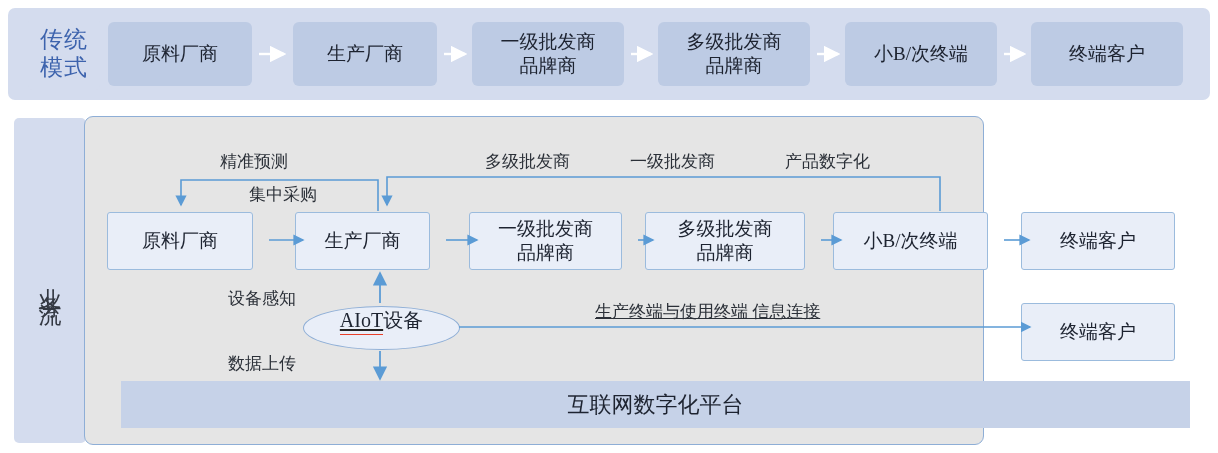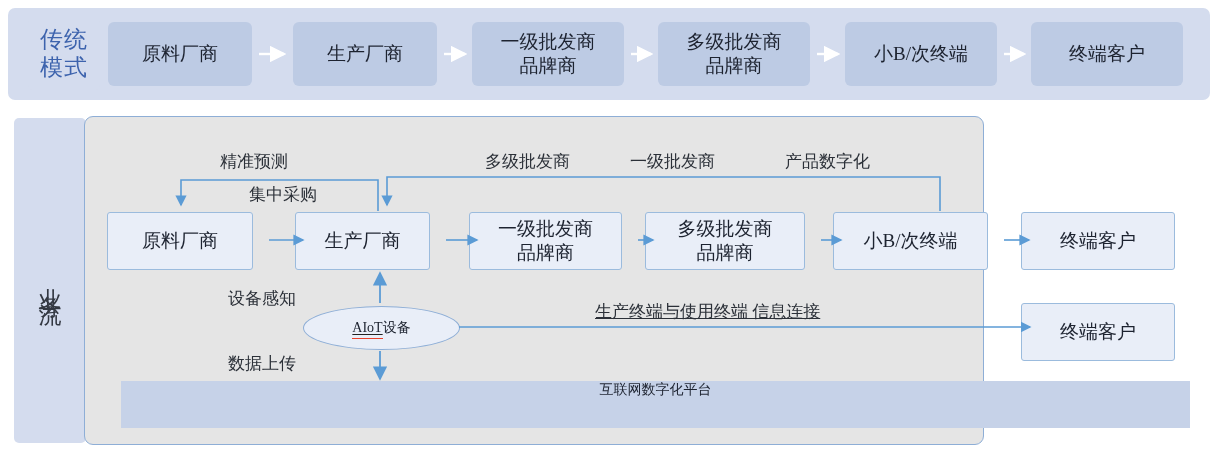--- a/index.html
+++ b/index.html
@@ -106,24 +106,24 @@
   }
 
   #aiot{
     position:absolute;
     left:303px; top:306px;
     width:155px; height:42px;
     background:#e9eef8;
     border:1px solid #8eaed6;
     border-radius:50%/50%;
     display:flex;
-    align-items:center;
+    align-items:flex-start;
     justify-content:center;
     color:#1d2330;
-    font-size:14px;
+    font-size:20px;
   }
   #aiot .sq{
     text-decoration:underline;
     text-decoration-color:#222;
     text-underline-offset:2px;
     position:relative;
   }
   #aiot .sq::after{
     content:"";
     position:absolute;
@@ -134,23 +134,24 @@
     background-size:3.2px 6px;
     background-repeat:repeat-x;
   }
 
   #platform{
     position:absolute;
     left:121px; top:381px;
     width:1069px; height:47px;
     background:#c6d2e8;
     display:flex;
+    align-items:center;
     justify-content:center;
     color:#1d2330;
-    font-size:14px;
+    font-size:22px;
   }
 
   svg.overlay{
     position:absolute;
     left:0; top:0;
     width:1218px; height:453px;
     pointer-events:none;
   }
 </style>
 </head>

